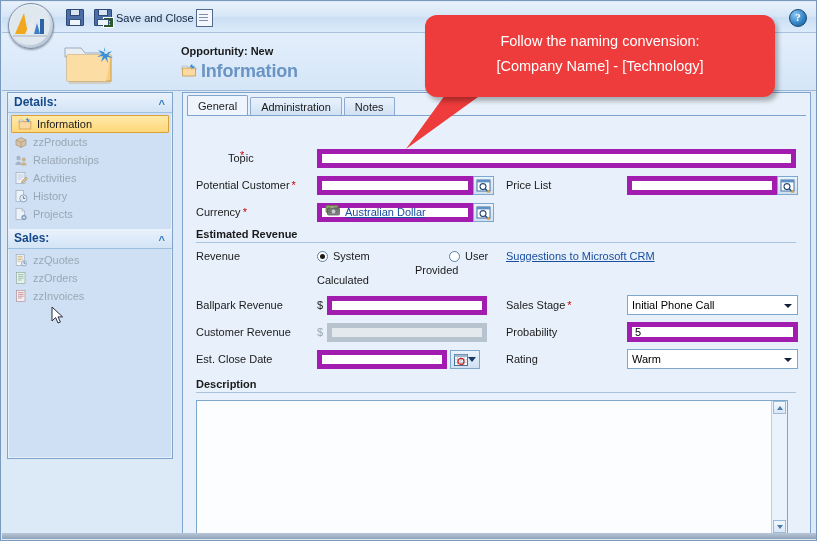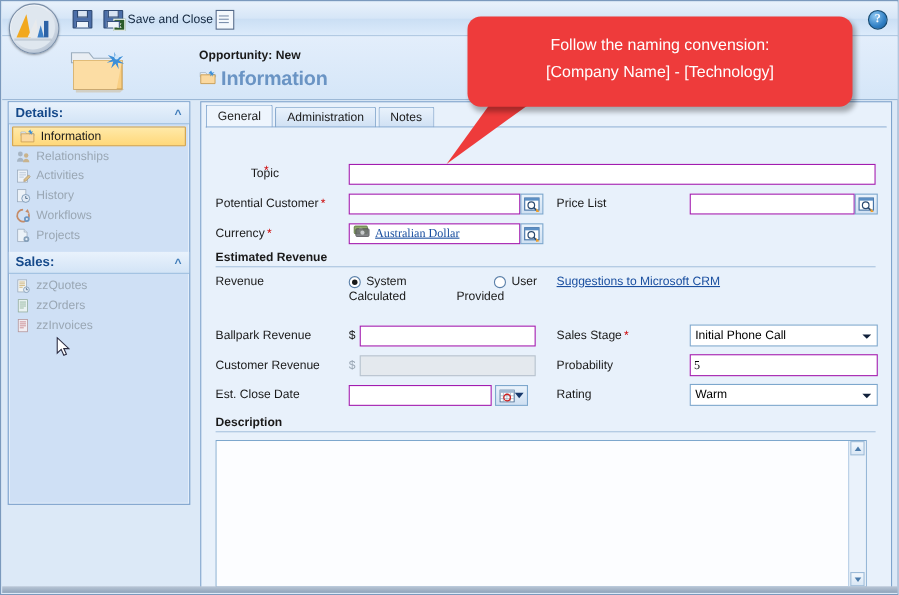--- a/index.html
+++ b/index.html
@@ -92,22 +92,22 @@
   }
   .tab.active{
     background:#eef5fd;height:20px;line-height:20px;border-color:#7fa4cd;font-weight:normal;
   }
   .tabline{position:absolute;left:4px;top:22px;width:619px;height:1px;background:#7fa4cd;}
   .formarea{position:absolute;left:5px;top:23px;width:618px;height:414px;background:#e8f1fb;box-sizing:border-box;}
   .row{position:absolute;display:flex;align-items:center;}
   .lbl{font-size:11px;color:#1a1a1a;white-space:nowrap;}
   .req{color:#cc0000;font-size:11px;margin-left:2px;}
   .txt{
-    background:#ffffff;border:1px solid #a21caf;box-sizing:border-box;height:19px;
-    font-family:Liberation Serif, serif;font-size:11px;color:#000;padding:0 3px;line-height:17px;
+    background:#ffffff;border:5px solid #a21caf;box-sizing:border-box;height:19px;
+    font-family:Liberation Sans, sans-serif;font-size:11px;color:#000;padding:0 3px;line-height:17px;
     outline:none;
   }
   .txt.disabled{background:#e4e9ee;border-color:#b7c3cf;}
   .lookup{
     width:21px;height:19px;box-sizing:border-box;
     background:linear-gradient(to bottom,#eaf3fc,#cfe0f2);
     border:1px solid #7da7cd;position:relative;
   }
   .lookup svg{position:absolute;left:2px;top:2px;}
   .secthdr{font-size:11px;font-weight:bold;color:#1a1a1a;position:absolute;}
@@ -227,20 +227,30 @@
         <span class="nav-ico">
           <svg width="14" height="14" viewBox="0 0 14 14">
             <path d="M1 3 h4 l1.3 1.8 H13 v1.6 H1z" fill="#eef2f6" stroke="#a7b7c7" stroke-width=".7"></path>
             <path d="M1.2 4.6 h11.6 v7.4 H1.2z" fill="#fbd9a0" stroke="#c79a4d" stroke-width=".7"></path>
             <path d="M9.6 .8 l.7 1.9 l1.9-.7 l-1.2 1.4 l1.6 1 l-1.9-.4 l.4 1.9 l-1-1.6 l-1.4 1.2 l.7-1.9 l-1.9-.7z" fill="#3c8fd8"></path>
           </svg>
         </span>
         <span>Information</span>
       </div>
 
+      <div class="nav-item">
+        <span class="nav-ico">
+          <svg width="14" height="14" viewBox="0 0 14 14">
+            <path d="M2 5 l5-2.4 l5 2.4 v5 l-5 2.4 l-5-2.4z" fill="#d9b98a" stroke="#9c7c50" stroke-width=".7"></path>
+            <path d="M2 5 l5 2.4 l5-2.4" fill="none" stroke="#9c7c50" stroke-width=".7"></path>
+            <path d="M7 7.4 v5.4" stroke="#9c7c50" stroke-width=".7"></path>
+          </svg>
+        </span>
+        <span>zzProducts</span>
+      </div>
 
       <div class="nav-item">
         <span class="nav-ico">
           <svg width="14" height="14" viewBox="0 0 14 14">
             <circle cx="4.5" cy="5" r="2.2" fill="#9aa7b4"></circle>
             <path d="M1.4 12 c0-2.4 1.5-3.6 3.1-3.6 s3.1 1.2 3.1 3.6z" fill="#9aa7b4"></path>
             <circle cx="9.8" cy="6.4" r="2" fill="#c8a46a"></circle>
             <path d="M6.9 12.6 c0-2.2 1.4-3.3 2.9-3.3 s2.9 1.1 2.9 3.3z" fill="#c8a46a"></path>
           </svg>
         </span>
@@ -262,31 +272,20 @@
         <span class="nav-ico">
           <svg width="14" height="14" viewBox="0 0 14 14">
             <rect x="2" y="1.4" width="7.5" height="11" fill="#f6f8fa" stroke="#8b9aaa" stroke-width=".7"></rect>
             <circle cx="9.4" cy="9.4" r="3.6" fill="#e7eef5" stroke="#5f7f9f" stroke-width=".8"></circle>
             <path d="M9.4 7.2 v2.2 h1.8" stroke="#30506f" stroke-width=".9" fill="none"></path>
           </svg>
         </span>
         <span>History</span>
       </div>
 
-      <div class="nav-item">
-        <span class="nav-ico">
-          <svg width="14" height="14" viewBox="0 0 14 14">
-            <path d="M7 1.6 a5.4 5.4 0 1 0 5 3.4" fill="none" stroke="#c2703a" stroke-width="1.6"></path>
-            <path d="M11.2 1 l1.6 3.8 l-3.8-1.2z" fill="#c2703a"></path>
-            <circle cx="10.4" cy="10.2" r="2.6" fill="#4a7fb5"></circle>
-            <circle cx="10.4" cy="10.2" r="1" fill="#e7eef5"></circle>
-          </svg>
-        </span>
-        <span>Workflows</span>
-      </div>
 
       <div class="nav-item">
         <span class="nav-ico">
           <svg width="14" height="14" viewBox="0 0 14 14">
             <path d="M2 1.4 h6 l2.6 2.6 v8.6 H2z" fill="#f6f8fa" stroke="#8b9aaa" stroke-width=".7"></path>
             <path d="M8 1.4 v2.6 h2.6" fill="#dfe6ee" stroke="#8b9aaa" stroke-width=".6"></path>
             <circle cx="10" cy="10.4" r="2.6" fill="#6f8ca8"></circle>
             <circle cx="10" cy="10.4" r="1" fill="#eef3f8"></circle>
           </svg>
         </span>
@@ -416,21 +415,21 @@
       <div class="sectrule" style="left:8px;top:126px;width:600px;"></div>
 
       <div class="row" style="left:8px;top:134px;">
         <span class="lbl">Revenue</span>
       </div>
       <div style="position:absolute;left:129px;top:134px;">
         <div style="display:flex;align-items:center;gap:5px;">
           <span class="radio on"></span>
           <span class="radlabel">System</span>
         </div>
-        <div class="radlabel" style="margin-left:0px;margin-top:2px;">Calculated</div>
+        <div class="radlabel" style="margin-left:0px;margin-top:12px;">Calculated</div>
       </div>
       <div style="position:absolute;left:227px;top:134px;">
         <div style="display:flex;align-items:center;gap:5px;margin-left:34px;">
           <span class="radio"></span>
           <span class="radlabel">User</span>
         </div>
         <div class="radlabel" style="margin-left:0px;margin-top:2px;">Provided</div>
       </div>
 
       <div class="link" style="position:absolute;left:318px;top:134px;">Suggestions to Microsoft CRM</div>

